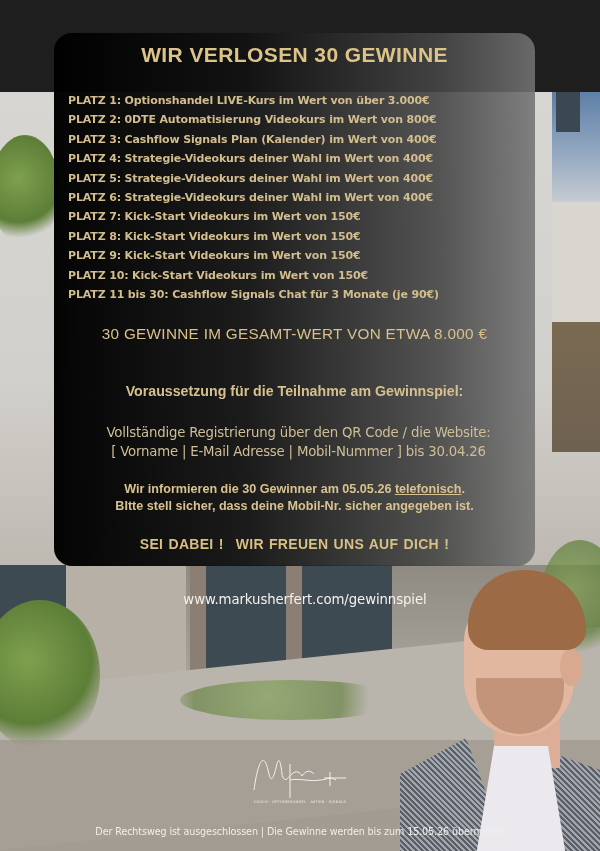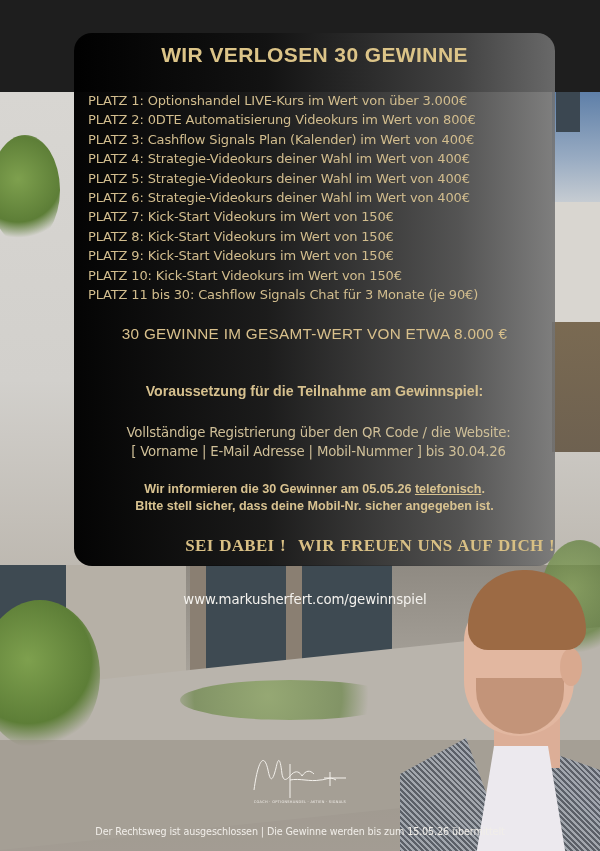--- a/index.html
+++ b/index.html
@@ -34,37 +34,37 @@
   .person .beard { position: absolute; left: 56px; top: 110px; width: 88px; height: 56px; border-radius: 0 0 44px 44px; background: rgba(170,120,90,0.55); }
   .person .ear { position: absolute; left: 140px; top: 80px; width: 22px; height: 38px; border-radius: 50%; background: #d9a98f; }
   .person .neck { position: absolute; left: 74px; top: 150px; width: 66px; height: 50px; background: #dcae97; }
   .person .shirt { position: absolute; left: 56px; top: 178px; width: 90px; height: 110px; background: #ece9ee; clip-path: polygon(20% 0, 80% 0, 100% 100%, 0 100%); }
   .person .jacket-l { position: absolute; left: -20px; top: 170px; width: 110px; height: 120px; background: repeating-linear-gradient(45deg, #5b6068 0 2px, #a2a7ae 2px 4px); clip-path: polygon(60% 0, 100% 100%, 0 100%, 0 30%); }
   .person .jacket-r { position: absolute; left: 118px; top: 180px; width: 62px; height: 110px; background: repeating-linear-gradient(45deg, #5b6068 0 2px, #a2a7ae 2px 4px); clip-path: polygon(0 0, 100% 20%, 100% 100%, 30% 100%); }
 
   
   .card { position: absolute; left: 54px; top: 33px; width: 481px; height: 533px; border-radius: 18px;
     background: linear-gradient(90deg, rgba(0,0,0,0.98) 0%, rgba(18,18,18,0.95) 40%, rgba(70,70,70,0.9) 80%, rgba(115,115,115,0.88) 100%);
-    color: #d8c08a; margin-left: 20px; }
+    color: #d8c08a; }
   .card-title { position: absolute; left: 0; top: 10px; width: 100%; text-align: center;
     font-family: "Liberation Sans", sans-serif; font-weight: bold; font-size: 21px; letter-spacing: 0.4px; color: #dcc488; }
   .prizes { position: absolute; left: 14px; top: 58px; list-style: none; }
-  .prizes li { font-family: "DejaVu Sans", sans-serif; font-size: 13px; line-height: 19.4px; color: #d2bd8e; white-space: nowrap; letter-spacing: -0.15px; }
+  .prizes li { font-family: "DejaVu Sans", sans-serif; font-size: 11px; line-height: 19.4px; color: #d2bd8e; white-space: nowrap; letter-spacing: -0.15px; font-weight: bold; }
   .total { position: absolute; left: 0; top: 292px; width: 100%; text-align: center;
     font-family: "Liberation Sans", sans-serif; font-weight: normal; font-size: 15.3px; letter-spacing: 0.3px; color: #d8c08c; }
   .req-head { position: absolute; left: 0; top: 350px; width: 100%; text-align: center;
     font-family: "Liberation Sans", sans-serif; font-weight: bold; font-size: 14.2px; color: #d6c08e; }
   .req-body { position: absolute; left: 4px; top: 390px; width: 100%; text-align: center;
     font-family: "DejaVu Sans", sans-serif; font-size: 13.3px; line-height: 19px; color: #cfbf98; letter-spacing: -0.2px; }
   .req-body .fields { }
   .info { position: absolute; left: 0; top: 448px; width: 100%; text-align: center;
     font-family: "Liberation Sans", sans-serif; font-weight: bold; font-size: 12.6px; line-height: 17px; color: #d8c290; }
   .info .link { text-decoration: underline; }
-  .cta { position: absolute; left: 0; top: 503px; width: 100%; text-align: right;
-    font-family: Liberation Serif, serif; font-weight: bold; font-size: 17px; letter-spacing: 0.3px; color: #d8bf84; word-spacing: 1px; }
+  .cta { position: absolute; left: 0; top: 503px; width: 100%; text-align: center;
+    font-family: Liberation Sans, sans-serif; font-weight: bold; font-size: 14px; letter-spacing: 0.3px; color: #d8bf84; word-spacing: 1px; }
   .cta span + span { margin-left: 12px; }
 
   
   .website { position: absolute; left: 0; top: 592px; width: 600px; text-align: center; padding-left: 10px;
     font-family: "DejaVu Sans", sans-serif; font-size: 13.3px; color: #f4f2ee; letter-spacing: -0.1px; }
   .signature { position: absolute; left: 250px; top: 750px; width: 100px; height: 48px; }
   .signature .tagline { position: absolute; left: 0; top: 50px; width: 100%; text-align: center; font-size: 3.5px; color: #f0ede8; letter-spacing: 0.3px; }
   .legal { position: absolute; left: 0; top: 826px; width: 600px; text-align: center;
     font-family: "DejaVu Sans", sans-serif; font-size: 9.6px; color: #f1eee9; letter-spacing: -0.1px; }
 </style>

